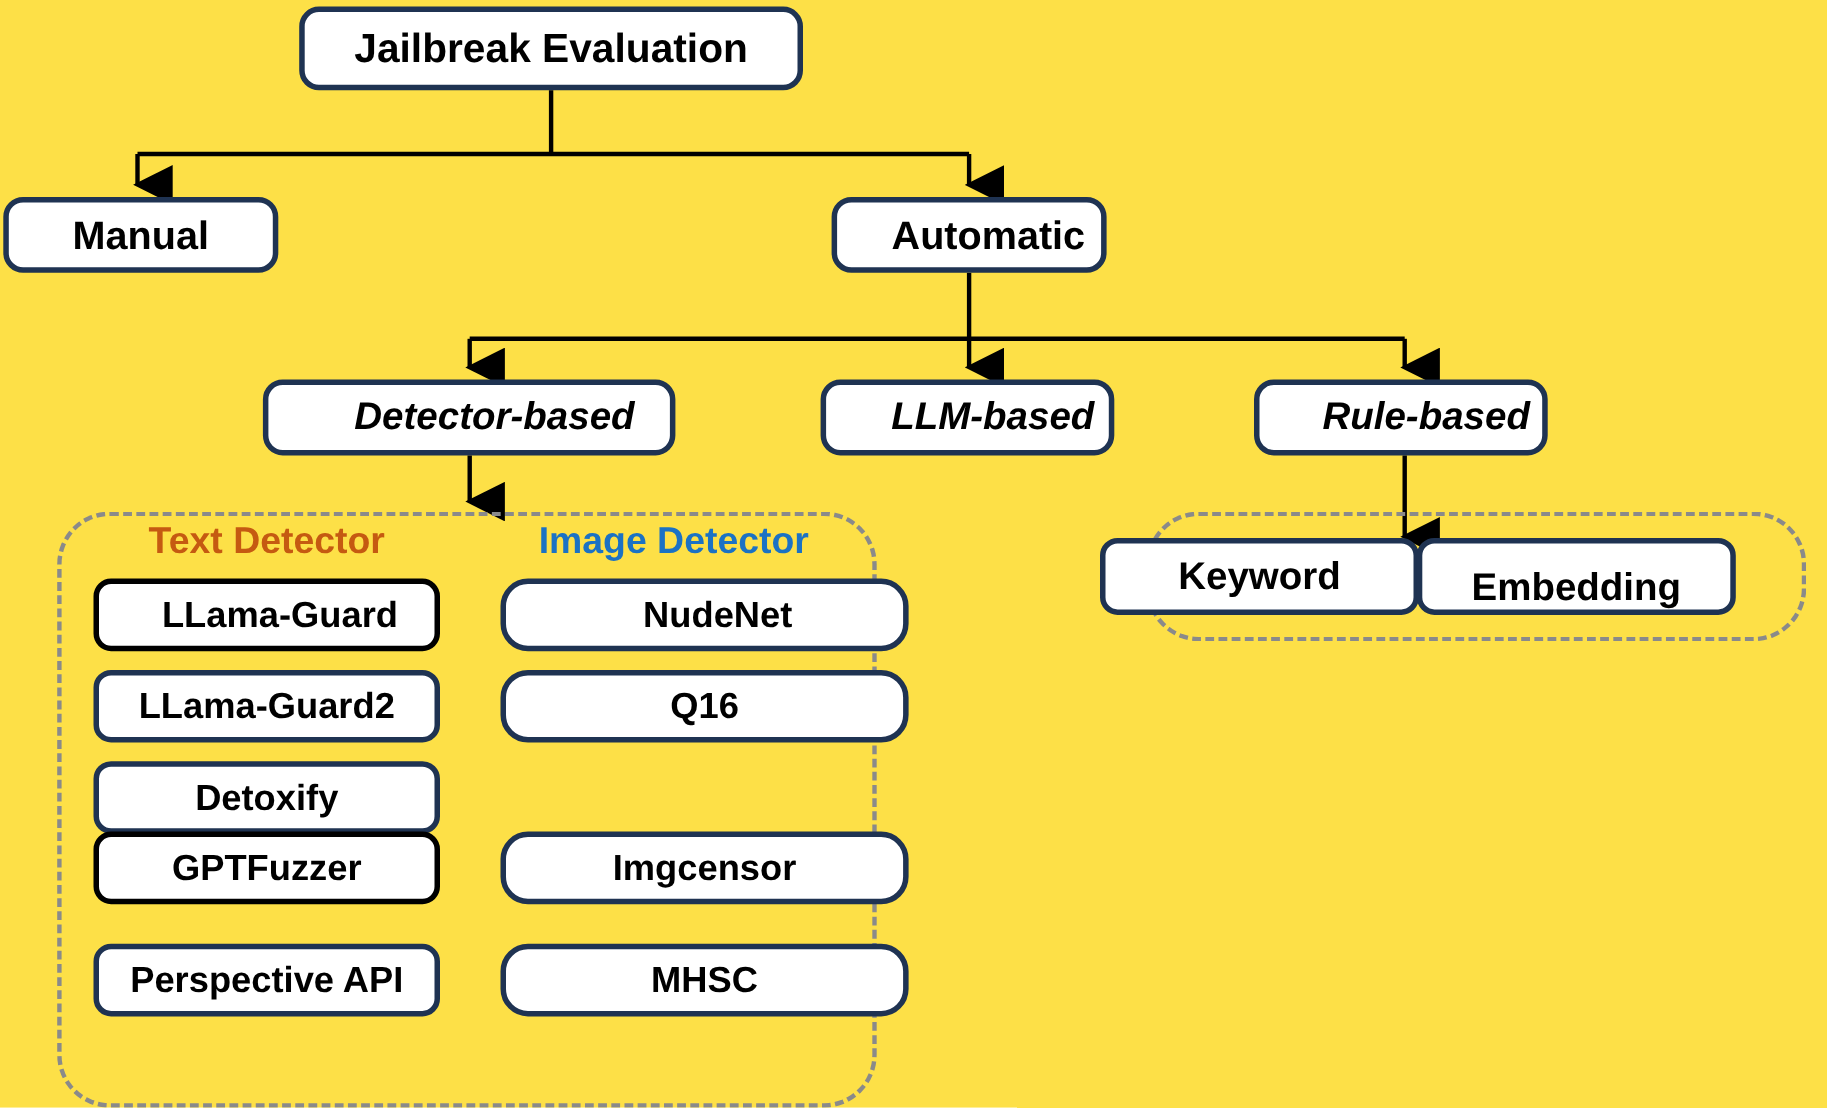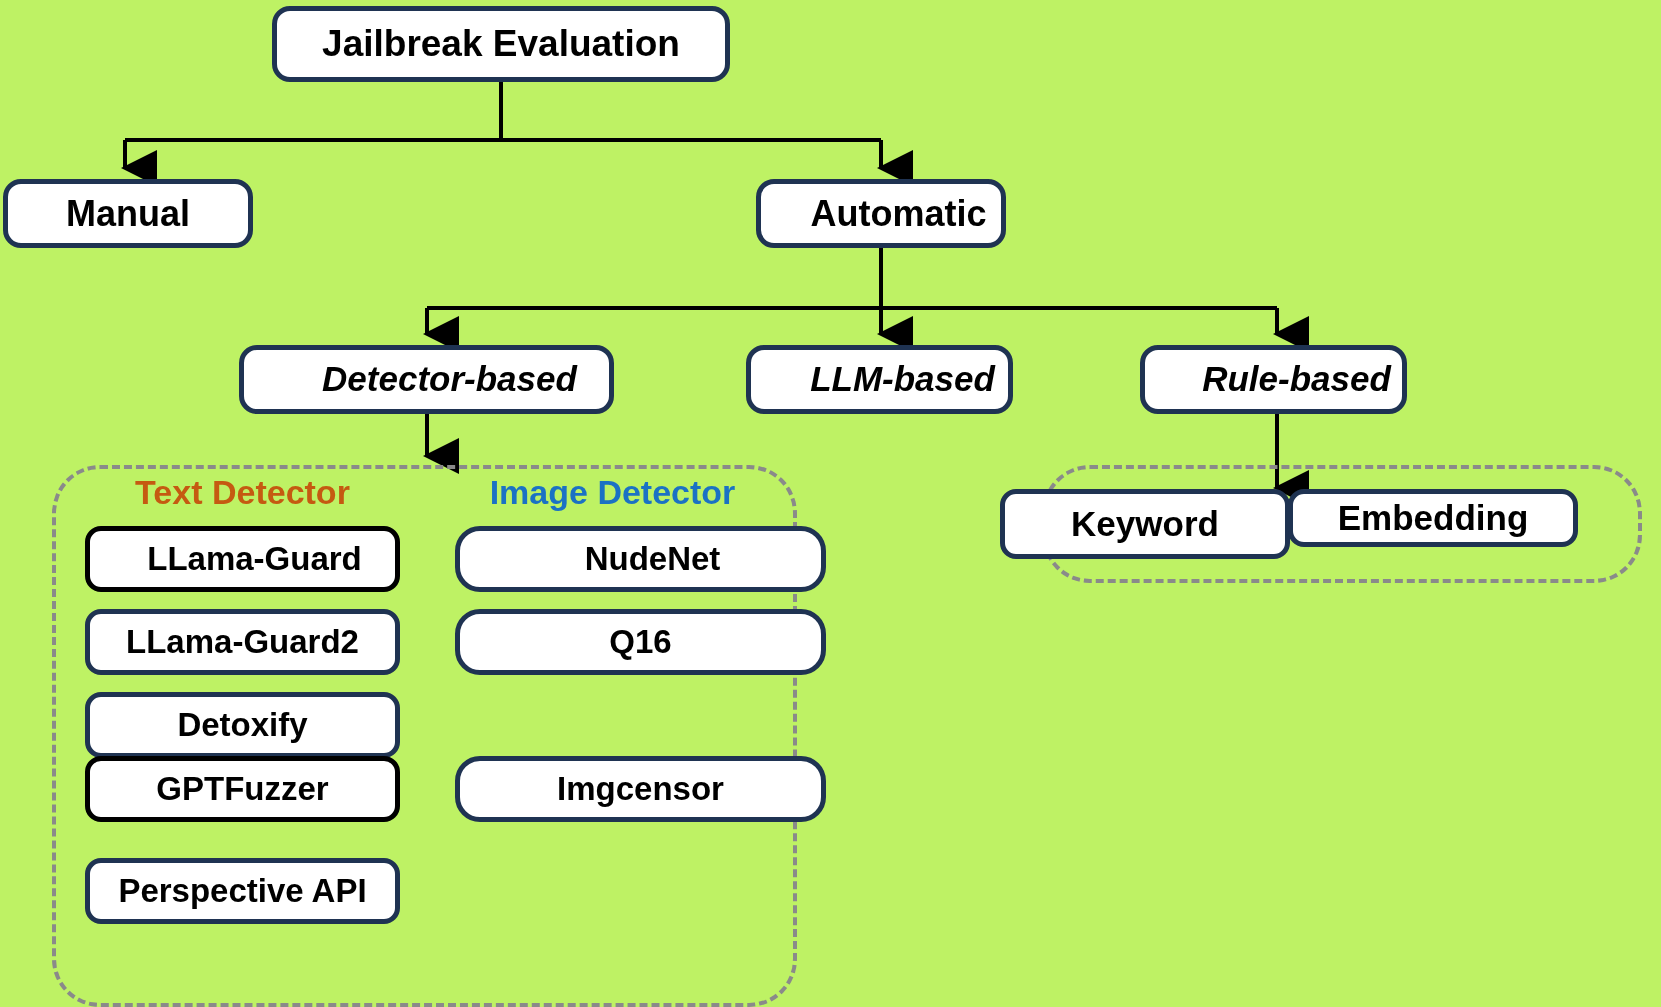--- a/index.html
+++ b/index.html
@@ -7,21 +7,21 @@
     padding: 0;
     background: #ffffff;
   }
   body {
     font-family: "Liberation Sans", sans-serif;
   }
   #stage {
     position: relative;
     width: 1661px;
     height: 1007px;
-    background: #bef264;
+    background: #fde047;
     overflow: hidden;
   }
   
   #wires {
     position: absolute;
     left: 0; top: 0;
     width: 1661px;
     height: 1007px;
     pointer-events: none;
   }
@@ -99,21 +99,21 @@
   .col-image { left: 455px; width: 371px; height: 66px; border-radius: 25px; }
 
   .r0 { top: 526px; padding-left: 24px; }
   .r1 { top: 609px; }
   .r2 { top: 692px; }
   .r3 { top: 756px; }
   .r4 { top: 858px; }
 
   
   #leaf-keyword   { left: 1000px; top: 489px; width: 290px; height: 70px; font-size: 35px; }
-  #leaf-embedding { left: 1288px; top: 489px; width: 290px; height: 58px; font-size: 35px; }
+  #leaf-embedding { left: 1288px; top: 489px; width: 290px; height: 70px; font-size: 35px; align-items: flex-end; }
 </style>
 </head>
 <body>
 
 <div id="stage">
 
   <svg id="wires" viewBox="0 0 1661 1007" xmlns="http://www.w3.org/2000/svg">
     <defs>
       <marker id="ah" markerWidth="9" markerHeight="9" refX="4.5" refY="8" orient="auto" markerUnits="strokeWidth">
         <path d="M0,0 L9,0 L4.5,9 z" fill="#000000"></path>
@@ -180,20 +180,23 @@
 
   <div class="leaf col-image r0">
     <span>NudeNet</span>
   </div>
   <div class="leaf col-image r1">
     <span>Q16</span>
   </div>
   <div class="leaf col-image r3">
     <span>Imgcensor</span>
   </div>
+  <div class="leaf col-image r4">
+    <span>MHSC</span>
+  </div>
 
   <div class="dashed-group" id="grp-rule"></div>
 
   <div class="leaf" id="leaf-keyword">
     <span>Keyword</span>
   </div>
   <div class="leaf" id="leaf-embedding">
     <span>Embedding</span>
   </div>
 

